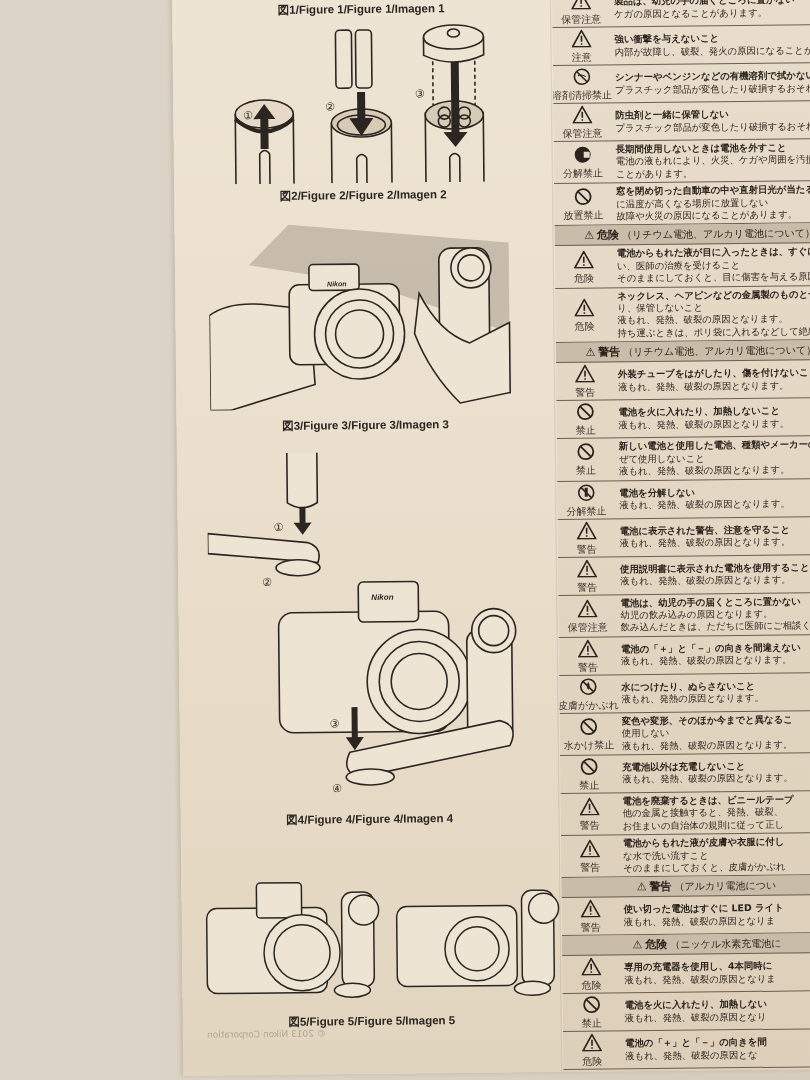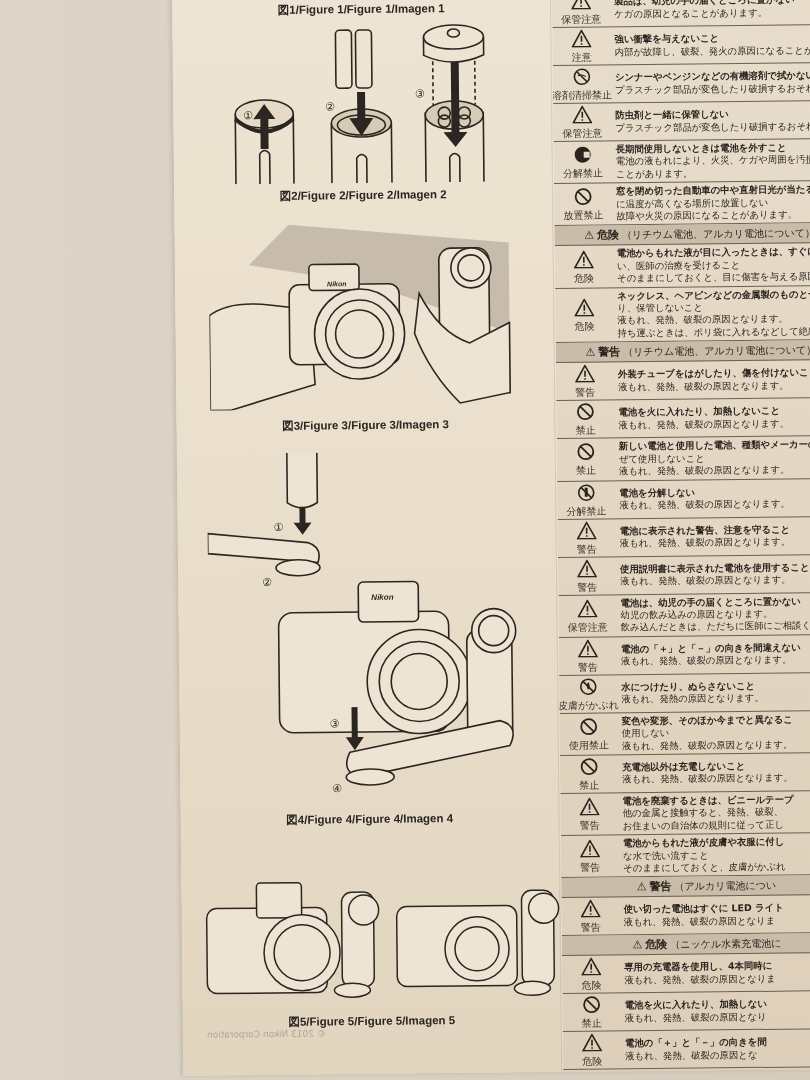--- a/index.html
+++ b/index.html
@@ -470,21 +470,21 @@
             <div class="main">水につけたり、ぬらさないこと</div>
             <div>液もれ、発熱の原因となります。</div>
           </div>
         </div>
         <div class="w-row">
           <div class="w-icon-cell">
             <span><svg class="w-icon" viewBox="0 0 20 18">
                 <circle cx="10" cy="9" r="7.5" fill="none" stroke="#2b241e" stroke-width="1.8"></circle>
                 <path d="M4.7 3.7 L15.3 14.3" stroke="#2b241e" stroke-width="1.8"></path>
               </svg></span>
-            <span class="w-icon-label">使用禁止</span>
+            <span class="w-icon-label">水かけ禁止</span>
           </div>
           <div class="w-text">
             <div class="main">変色や変形、そのほか今までと異なるこ</div>
             <div>使用しない</div>
             <div>液もれ、発熱、破裂の原因となります。</div>
           </div>
         </div>
         <div class="w-row">
           <div class="w-icon-cell">
             <span><svg class="w-icon" viewBox="0 0 20 18">

